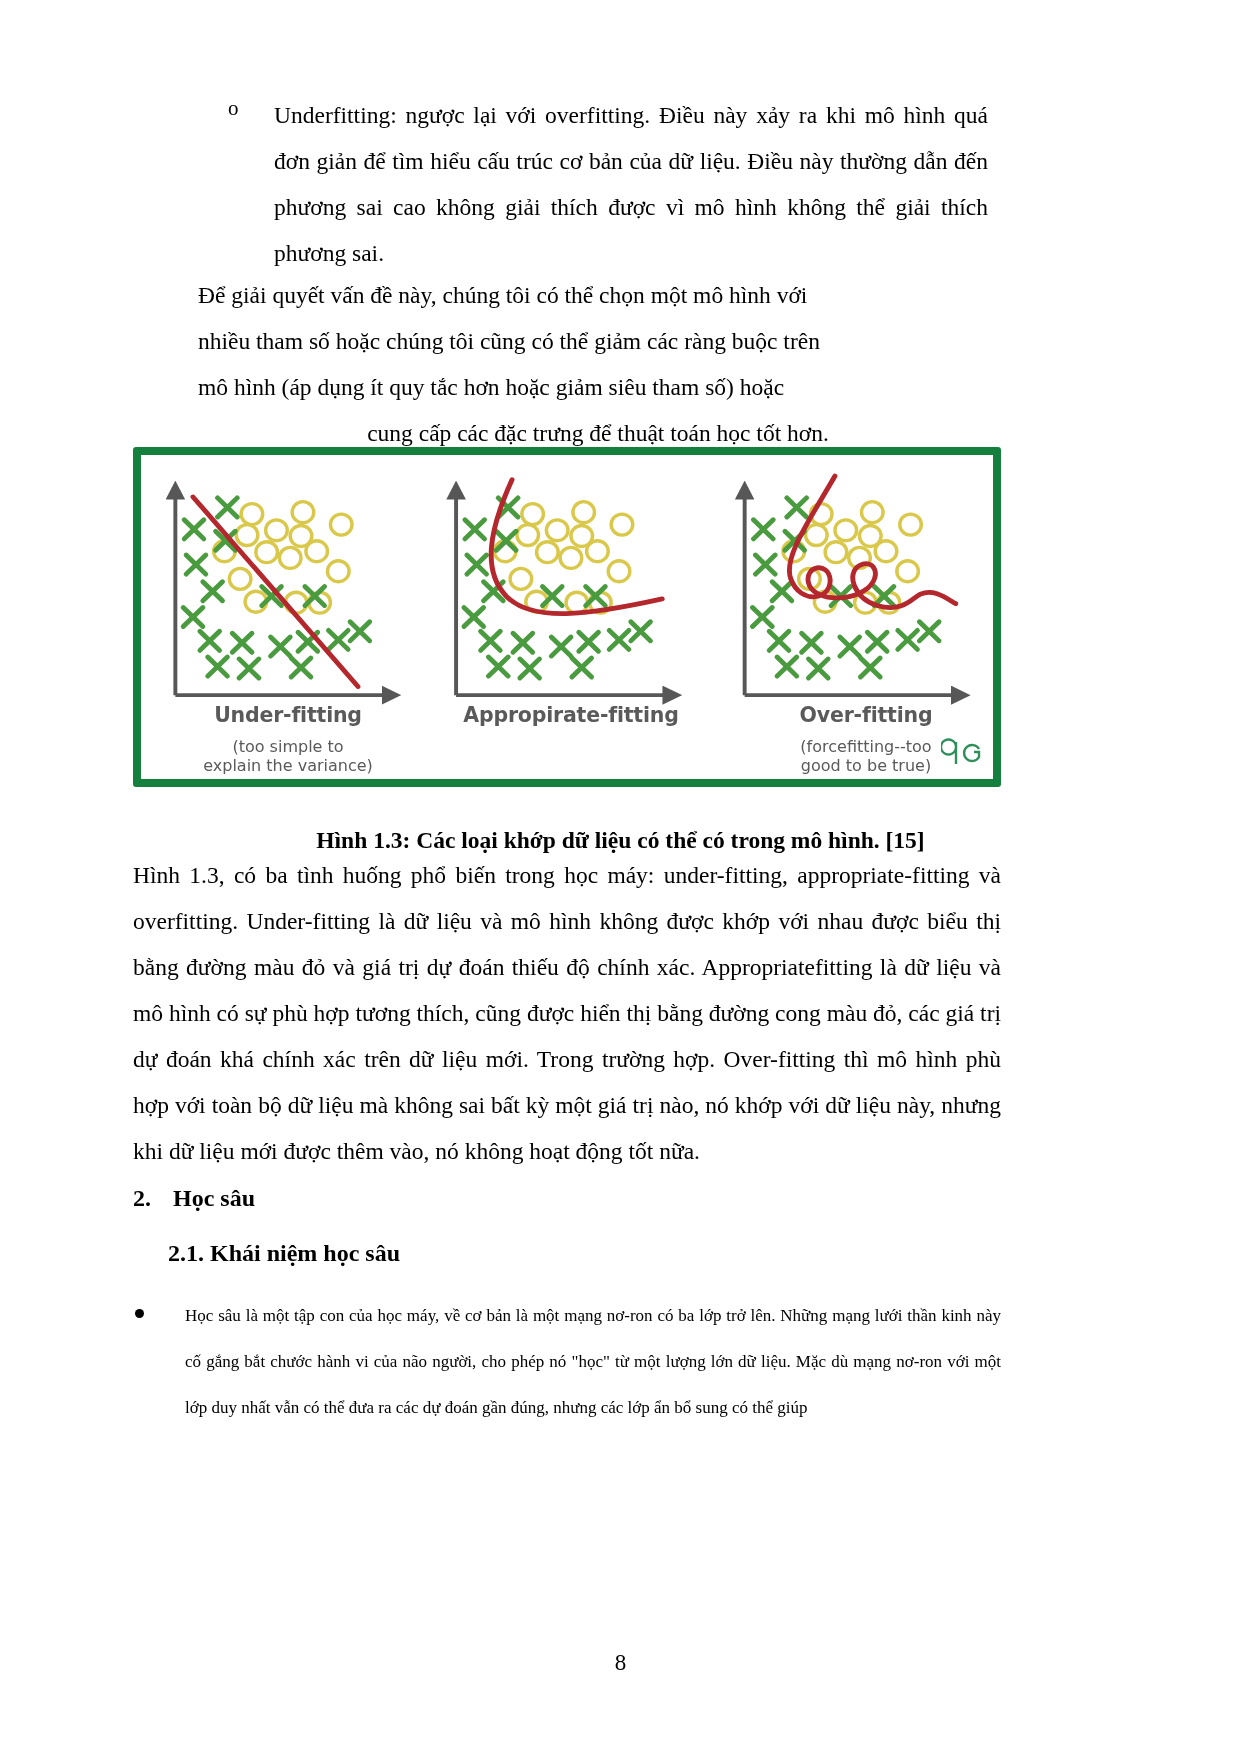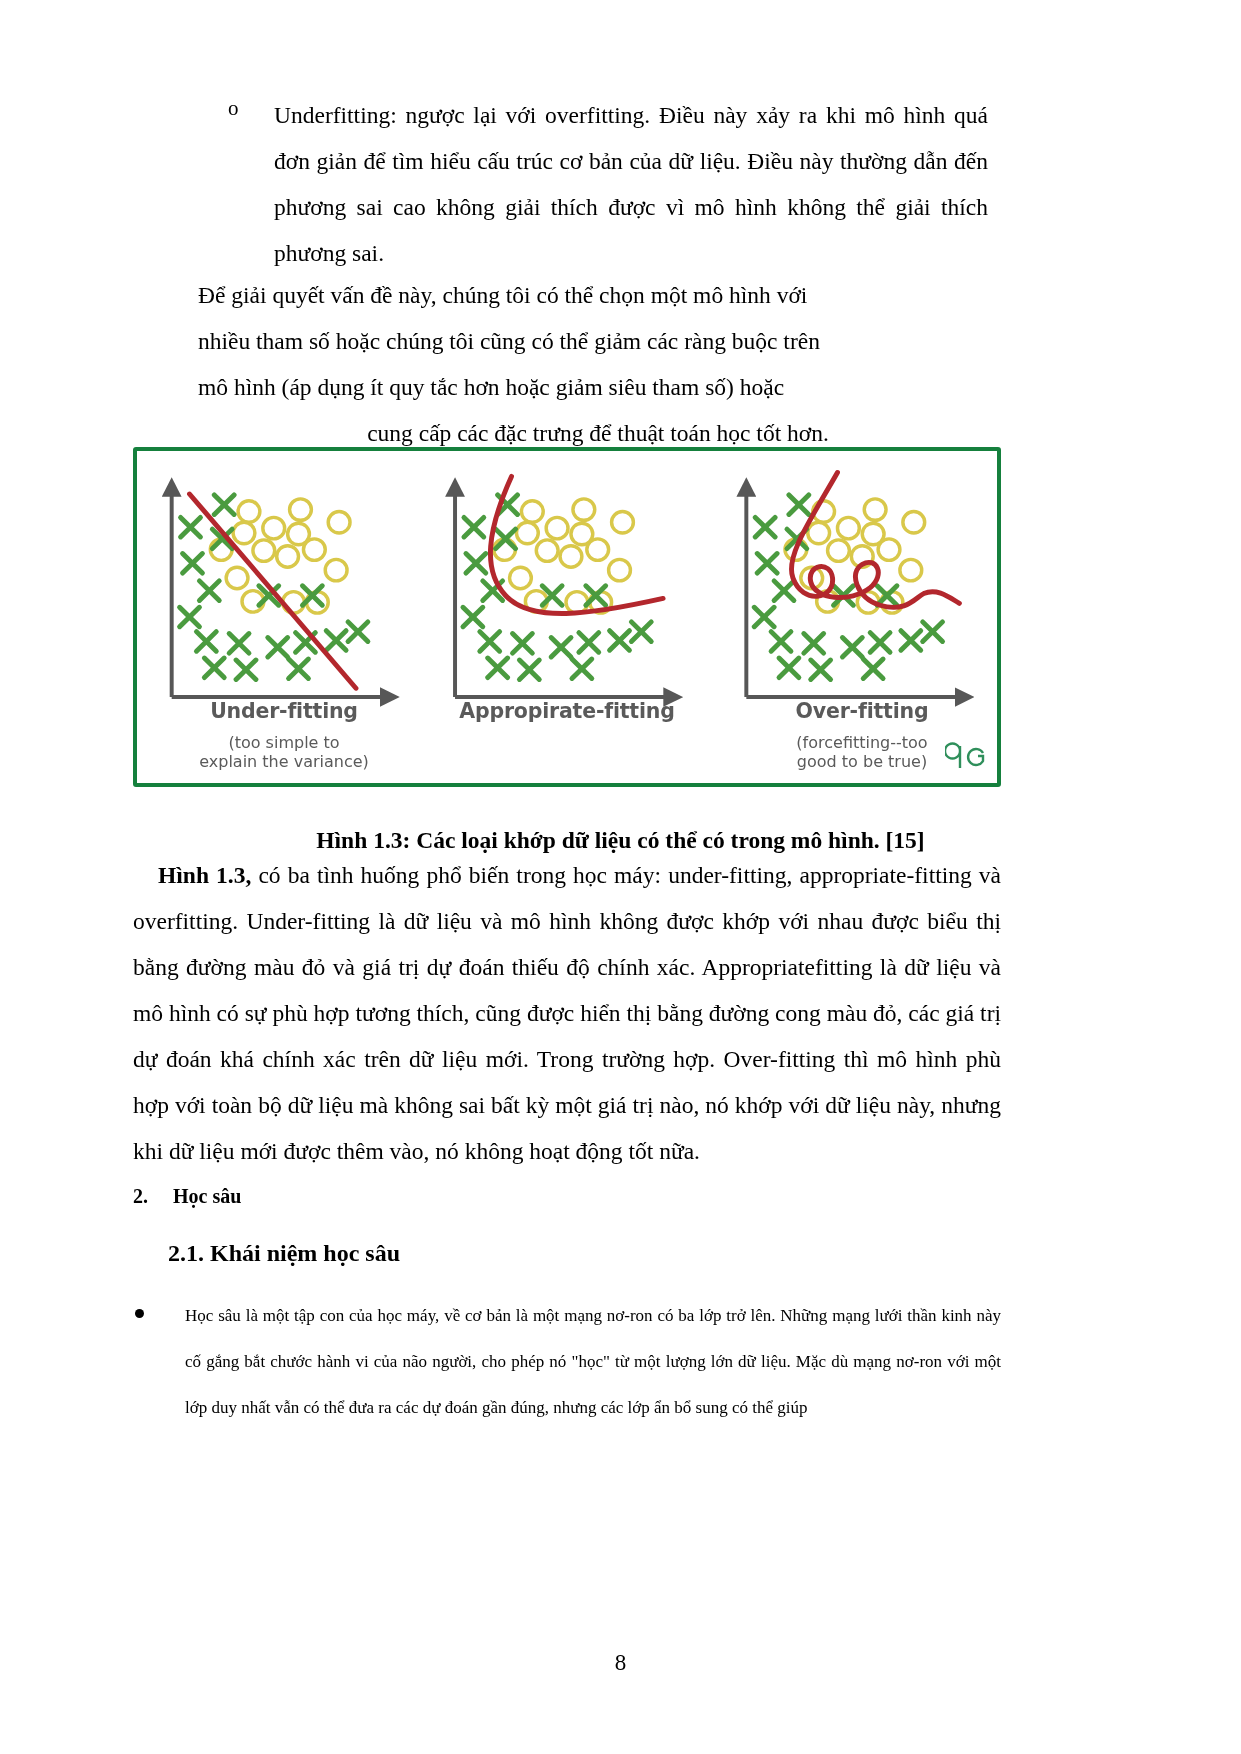--- a/index.html
+++ b/index.html
@@ -56,21 +56,21 @@
     text-align: center;
   }
 
   
   .figure-box {
     position: absolute;
     left: 133px;
     top: 447px;
     width: 868px;
     height: 340px;
-    border: 4px solid #15803d;
+    border: 8px solid #15803d;
     border-radius: 3px;
     background: #ffffff;
     box-sizing: border-box;
   }
   .plots {
     position: absolute;
     left: 0; top: 0;
     width: 100%;
     height: 100%;
   }
@@ -119,29 +119,29 @@
   
   .body-para {
     position: absolute;
     left: 133px;
     top: 852px;
     width: 868px;
     font-size: 23.5px;
     line-height: 46px;
     text-align: justify;
   }
-  .body-para b { font-weight: bold; margin-left: 25px; }
+  .body-para b { font-weight: normal; }
 
   
   .head-num {
     position: absolute;
     left: 133px;
     top: 1185px;
     width: 868px;
-    font-size: 20px;
+    font-size: 24px;
     font-weight: bold;
   }
   .head-num .numcol {
     display: inline-block;
     width: 40px;
   }
   .head-sub {
     position: absolute;
     left: 168px;
     top: 1240px;

